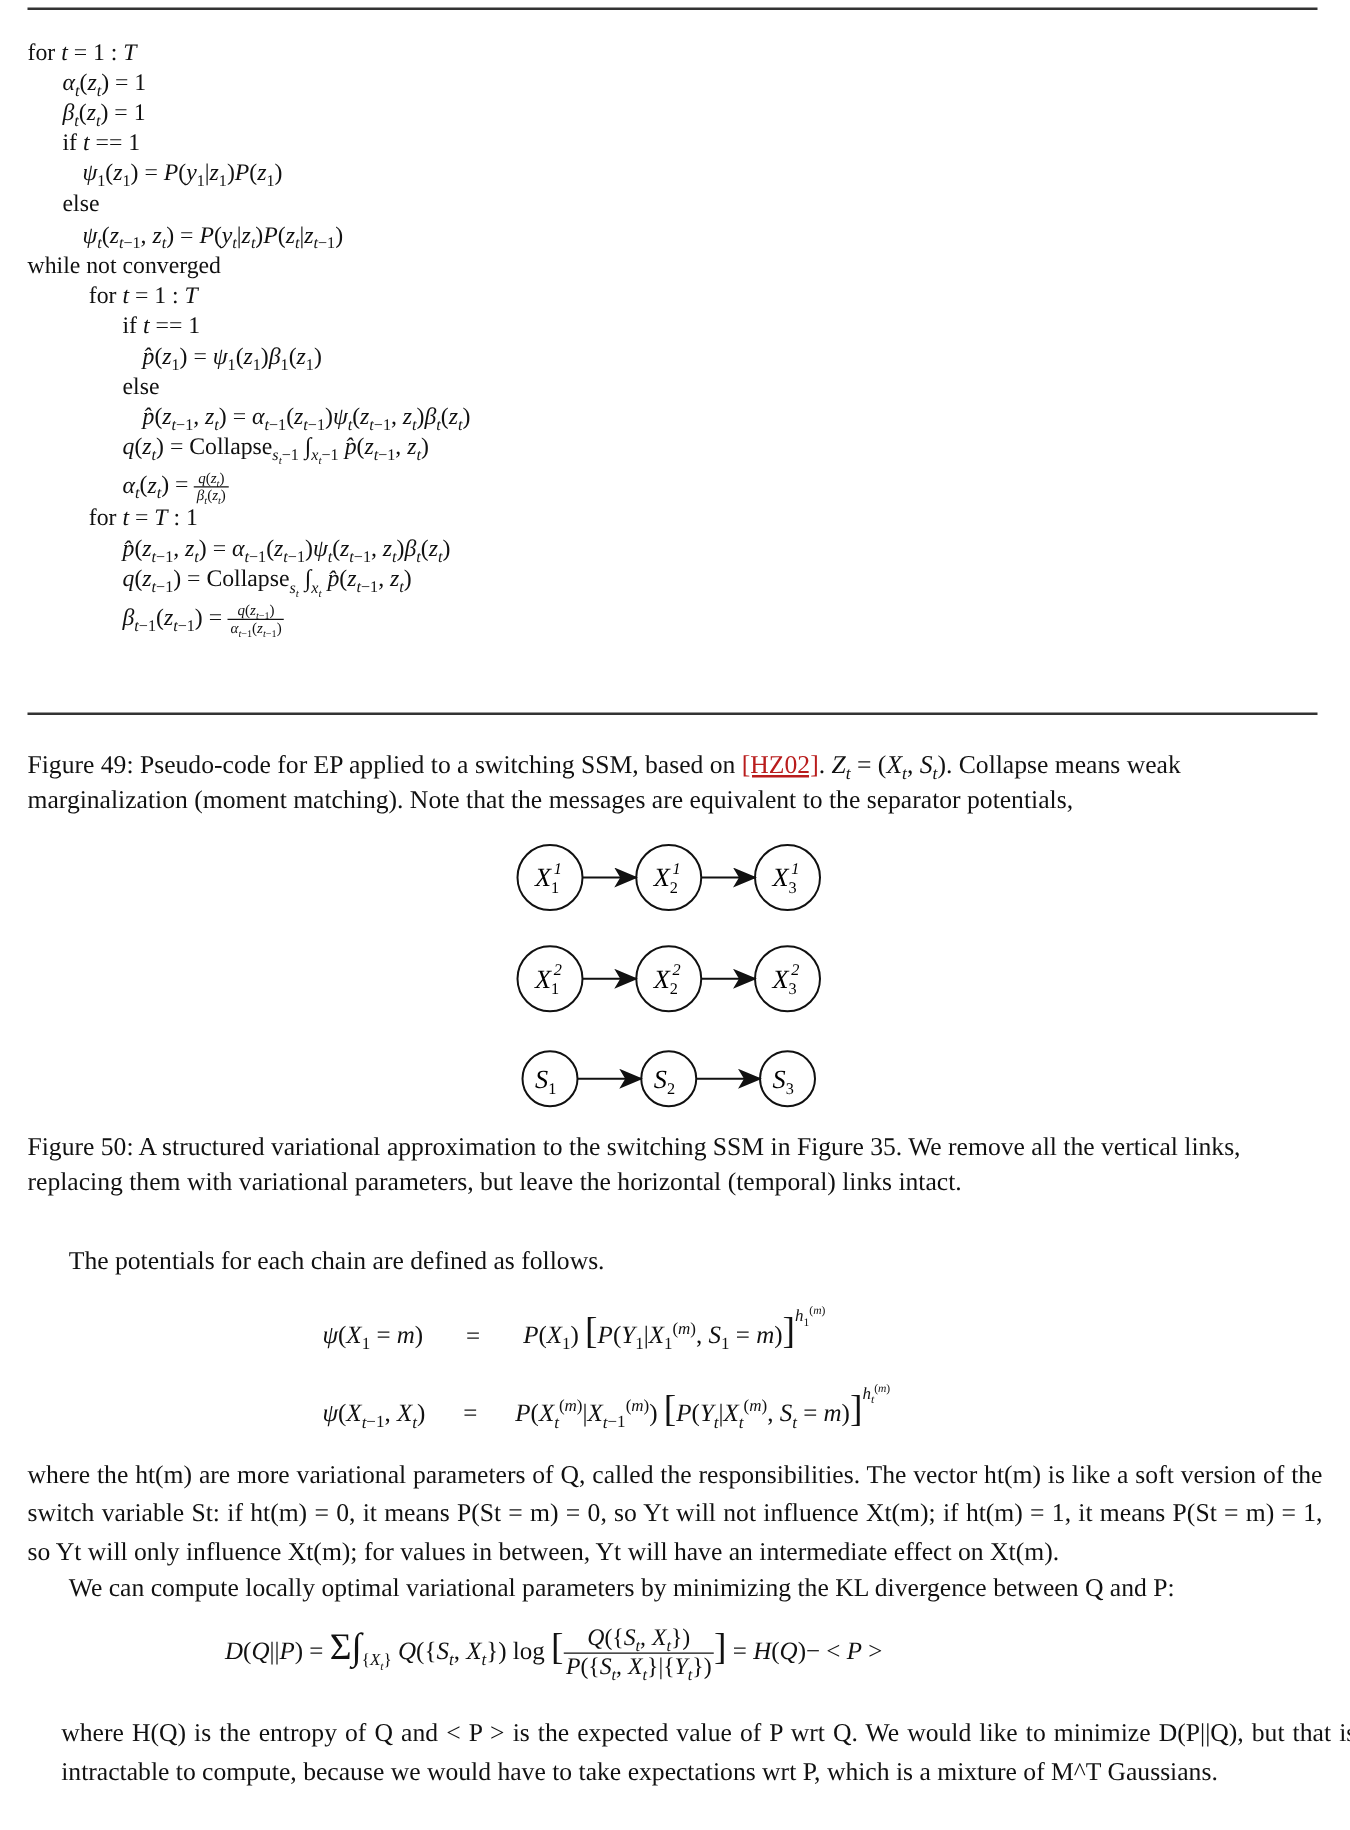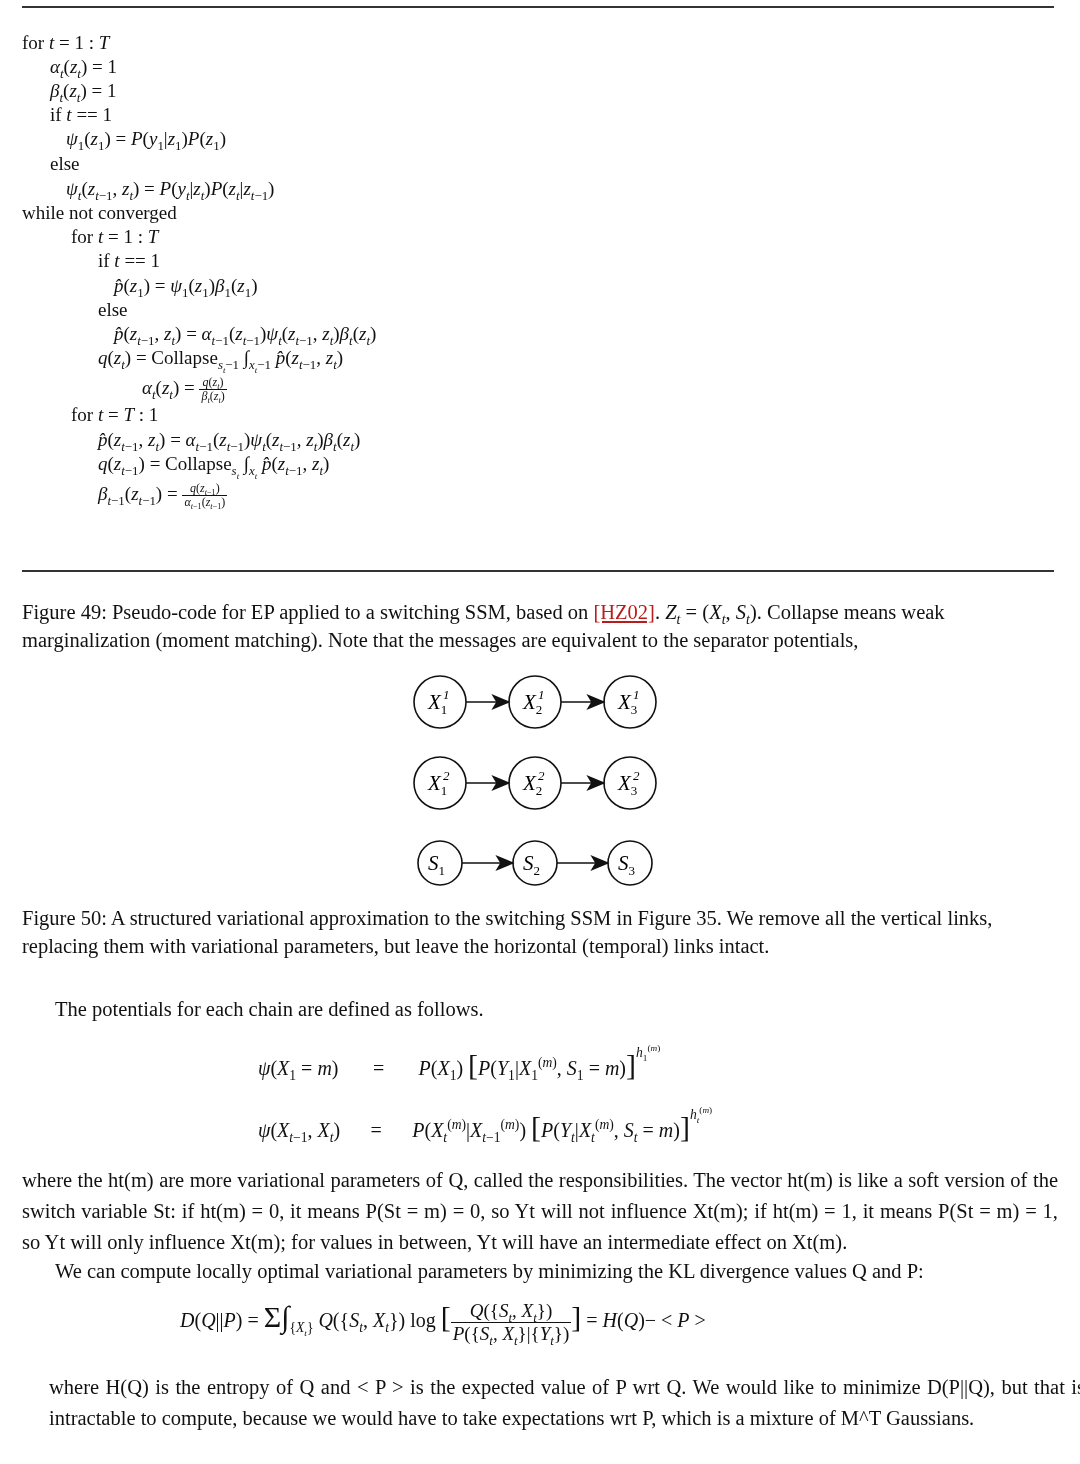--- a/index.html
+++ b/index.html
@@ -32,21 +32,21 @@
   <div class="line" style="top:128px;left:66px;"><span class="math">ψ</span><sub>1</sub>(<span class="math">z</span><sub>1</sub>) = <span class="math">P</span>(<span class="math">y</span><sub>1</sub>|<span class="math">z</span><sub>1</sub>)<span class="math">P</span>(<span class="math">z</span><sub>1</sub>)</div>
   <div class="line" style="top:153px;left:50px;">else</div>
   <div class="line" style="top:178px;left:66px;"><span class="math">ψ<sub>t</sub></span>(<span class="math">z<sub>t</sub></span><sub>−1</sub>, <span class="math">z<sub>t</sub></span>) = <span class="math">P</span>(<span class="math">y<sub>t</sub></span>|<span class="math">z<sub>t</sub></span>)<span class="math">P</span>(<span class="math">z<sub>t</sub></span>|<span class="math">z<sub>t</sub></span><sub>−1</sub>)</div>
   <div class="line" style="top:202px;left:22px;">while not converged</div>
   <div class="line" style="top:226px;left:71px;">for <span class="math">t</span> = 1 : <span class="math">T</span></div>
   <div class="line" style="top:250px;left:98px;">if <span class="math">t</span> == 1</div>
   <div class="line" style="top:275px;left:114px;"><span class="math">p̂</span>(<span class="math">z</span><sub>1</sub>) = <span class="math">ψ</span><sub>1</sub>(<span class="math">z</span><sub>1</sub>)<span class="math">β</span><sub>1</sub>(<span class="math">z</span><sub>1</sub>)</div>
   <div class="line" style="top:299px;left:98px;">else</div>
   <div class="line" style="top:323px;left:114px;"><span class="math">p̂</span>(<span class="math">z<sub>t</sub></span><sub>−1</sub>, <span class="math">z<sub>t</sub></span>) = <span class="math">α<sub>t</sub></span><sub>−1</sub>(<span class="math">z<sub>t</sub></span><sub>−1</sub>)<span class="math">ψ<sub>t</sub></span>(<span class="math">z<sub>t</sub></span><sub>−1</sub>, <span class="math">z<sub>t</sub></span>)<span class="math">β<sub>t</sub></span>(<span class="math">z<sub>t</sub></span>)</div>
   <div class="line" style="top:347px;left:98px;"><span class="math">q</span>(<span class="math">z<sub>t</sub></span>) = Collapse<sub><span class="math">s<sub>t</sub></span>−1</sub> ∫<sub><span class="math">x<sub>t</sub></span>−1</sub> <span class="math">p̂</span>(<span class="math">z<sub>t</sub></span><sub>−1</sub>, <span class="math">z<sub>t</sub></span>)</div>
-  <div class="line" style="top:376px;left:98px;margin-left:44px;"><span class="math">α<sub>t</sub></span>(<span class="math">z<sub>t</sub></span>) = <span class="frac"><span class="num"><span class="math">q</span>(<span class="math">z<sub>t</sub></span>)</span><span class="den"><span class="math">β<sub>t</sub></span>(<span class="math">z<sub>t</sub></span>)</span></span></div>
+  <div class="line" style="top:376px;left:98px;"><span class="math">α<sub>t</sub></span>(<span class="math">z<sub>t</sub></span>) = <span class="frac"><span class="num"><span class="math">q</span>(<span class="math">z<sub>t</sub></span>)</span><span class="den"><span class="math">β<sub>t</sub></span>(<span class="math">z<sub>t</sub></span>)</span></span></div>
   <div class="line" style="top:404px;left:71px;">for <span class="math">t</span> = <span class="math">T</span> : 1</div>
   <div class="line" style="top:429px;left:98px;"><span class="math">p̂</span>(<span class="math">z<sub>t</sub></span><sub>−1</sub>, <span class="math">z<sub>t</sub></span>) = <span class="math">α<sub>t</sub></span><sub>−1</sub>(<span class="math">z<sub>t</sub></span><sub>−1</sub>)<span class="math">ψ<sub>t</sub></span>(<span class="math">z<sub>t</sub></span><sub>−1</sub>, <span class="math">z<sub>t</sub></span>)<span class="math">β<sub>t</sub></span>(<span class="math">z<sub>t</sub></span>)</div>
   <div class="line" style="top:453px;left:98px;"><span class="math">q</span>(<span class="math">z<sub>t</sub></span><sub>−1</sub>) = Collapse<sub><span class="math">s<sub>t</sub></span></sub> ∫<sub><span class="math">x<sub>t</sub></span></sub> <span class="math">p̂</span>(<span class="math">z<sub>t</sub></span><sub>−1</sub>, <span class="math">z<sub>t</sub></span>)</div>
   <div class="line" style="top:482px;left:98px;"><span class="math">β<sub>t</sub></span><sub>−1</sub>(<span class="math">z<sub>t</sub></span><sub>−1</sub>) = <span class="frac"><span class="num"><span class="math">q</span>(<span class="math">z<sub>t</sub></span><sub>−1</sub>)</span><span class="den"><span class="math">α<sub>t</sub></span><sub>−1</sub>(<span class="math">z<sub>t</sub></span><sub>−1</sub>)</span></span></div>
 </div>
 
 <div class="rule" style="top:570px;"></div>
 
 <div class="caption" style="top:598px;">
   <span>Figure 49:</span>
@@ -122,19 +122,19 @@
   <span style="display:inline-block;width:70px;text-align:center;">=</span>
   <span class="math">P</span>(<span class="math">X</span><sub>1</sub>) <span style="font-size:30px;">[</span><span class="math">P</span>(<span class="math">Y</span><sub>1</sub>|<span class="math">X</span><sub>1</sub><sup>(<span class="math">m</span>)</sup>, <span class="math">S</span><sub>1</sub> = <span class="math">m</span>)<span style="font-size:30px;">]</span><sup style="vertical-align:18px;"><span class="math">h</span><sub>1</sub><sup>(<span class="math">m</span>)</sup></sup>
 </div>
 <div class="eq" style="top:1110px;left:258px;">
   <span class="math">ψ</span>(<span class="math">X<sub>t</sub></span><sub>−1</sub>, <span class="math">X<sub>t</sub></span>)
   <span style="display:inline-block;width:62px;text-align:center;">=</span>
   <span class="math">P</span>(<span class="math">X<sub>t</sub></span><sup>(<span class="math">m</span>)</sup>|<span class="math">X<sub>t</sub></span><sub>−1</sub><sup>(<span class="math">m</span>)</sup>) <span style="font-size:30px;">[</span><span class="math">P</span>(<span class="math">Y<sub>t</sub></span>|<span class="math">X<sub>t</sub></span><sup>(<span class="math">m</span>)</sup>, <span class="math">S<sub>t</sub></span> = <span class="math">m</span>)<span style="font-size:30px;">]</span><sup style="vertical-align:18px;"><span class="math">h<sub>t</sub></span><sup>(<span class="math">m</span>)</sup></sup>
 </div>
 
 <div class="para" style="top:1165px;">where the ht(m) are more variational parameters of Q, called the responsibilities. The vector ht(m) is like a soft version of the switch variable St: if ht(m) = 0, it means P(St = m) = 0, so Yt will not influence Xt(m); if ht(m) = 1, it means P(St = m) = 1, so Yt will only influence Xt(m); for values in between, Yt will have an intermediate effect on Xt(m).</div>
-<div class="para" style="top:1256px;left:55px;width:1000px;">We can compute locally optimal variational parameters by minimizing the KL divergence values Q and P:</div>
+<div class="para" style="top:1256px;left:55px;width:1000px;">We can compute locally optimal variational parameters by minimizing the KL divergence between Q and P:</div>
 
 <div class="eq" style="top:1300px;left:180px;">
   <span class="math">D</span>(<span class="math">Q</span>||<span class="math">P</span>) = <span style="font-size:30px;">Σ</span><span style="font-size:30px;font-style:italic;">∫</span><sub><span class="rm">{</span><span class="math">X<sub>t</sub></span>}</sub> <span class="math">Q</span>({<span class="math">S<sub>t</sub></span>, <span class="math">X<sub>t</sub></span>}) log <span style="font-size:30px;">[</span><span class="frac" style="font-size:19px;line-height:22px;"><span class="num"><span class="math">Q</span>({<span class="math">S<sub>t</sub></span>, <span class="math">X<sub>t</sub></span>})</span><span class="den"><span class="math">P</span>({<span class="math">S<sub>t</sub></span>, <span class="math">X<sub>t</sub></span>}|{<span class="math">Y<sub>t</sub></span>})</span></span><span style="font-size:30px;">]</span> = <span class="math">H</span>(<span class="math">Q</span>)− &lt; <span class="math">P</span> &gt;
 </div>
 
 <div class="para" style="top:1372px;margin-left:27px;">where H(Q) is the entropy of Q and &lt; P &gt; is the expected value of P wrt Q. We would like to minimize D(P||Q), but that is intractable to compute, because we would have to take expectations wrt P, which is a mixture of M^T Gaussians.</div>
 
 </body></html>

